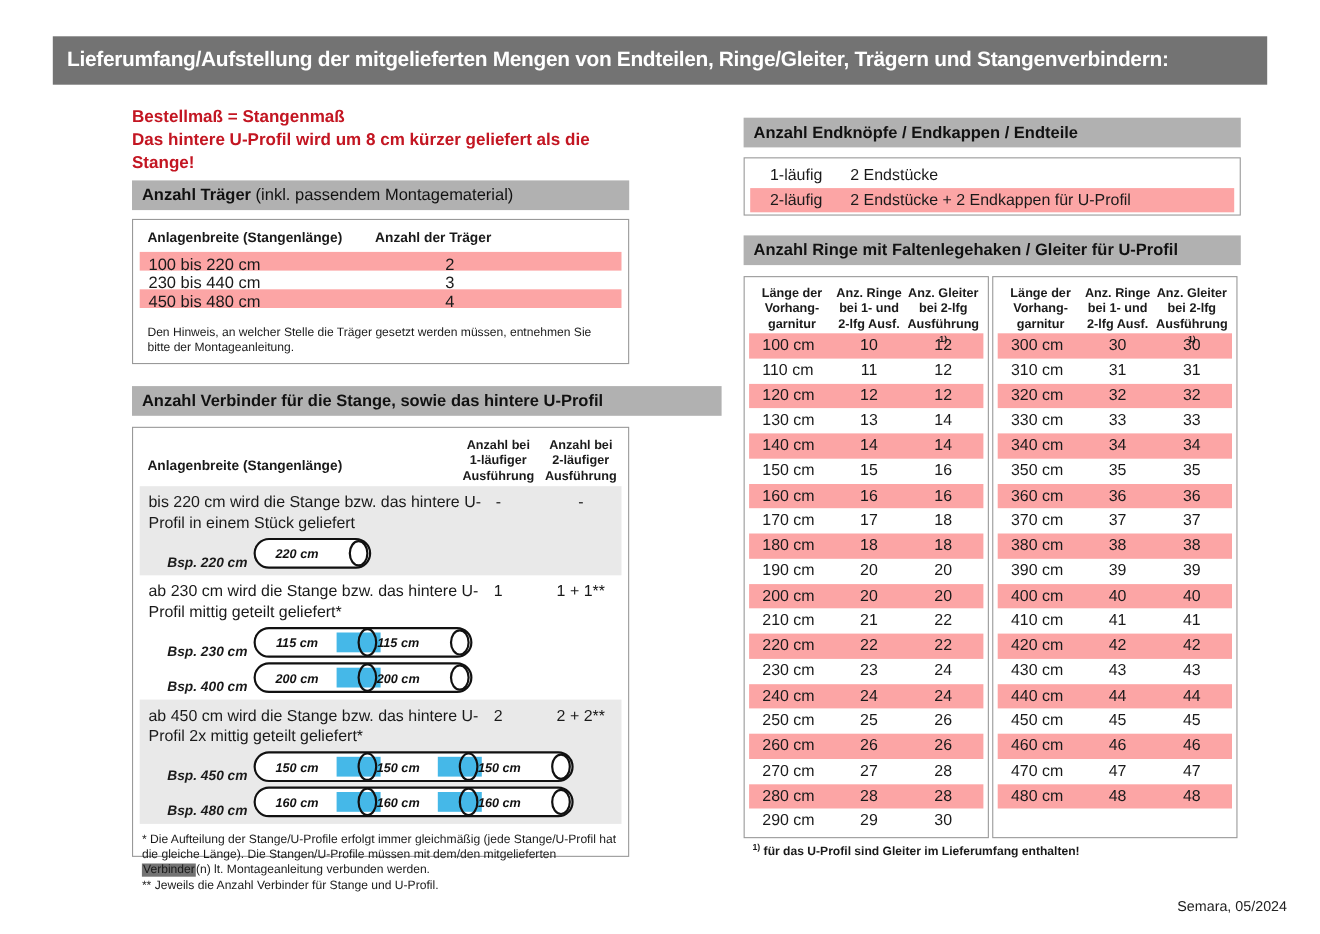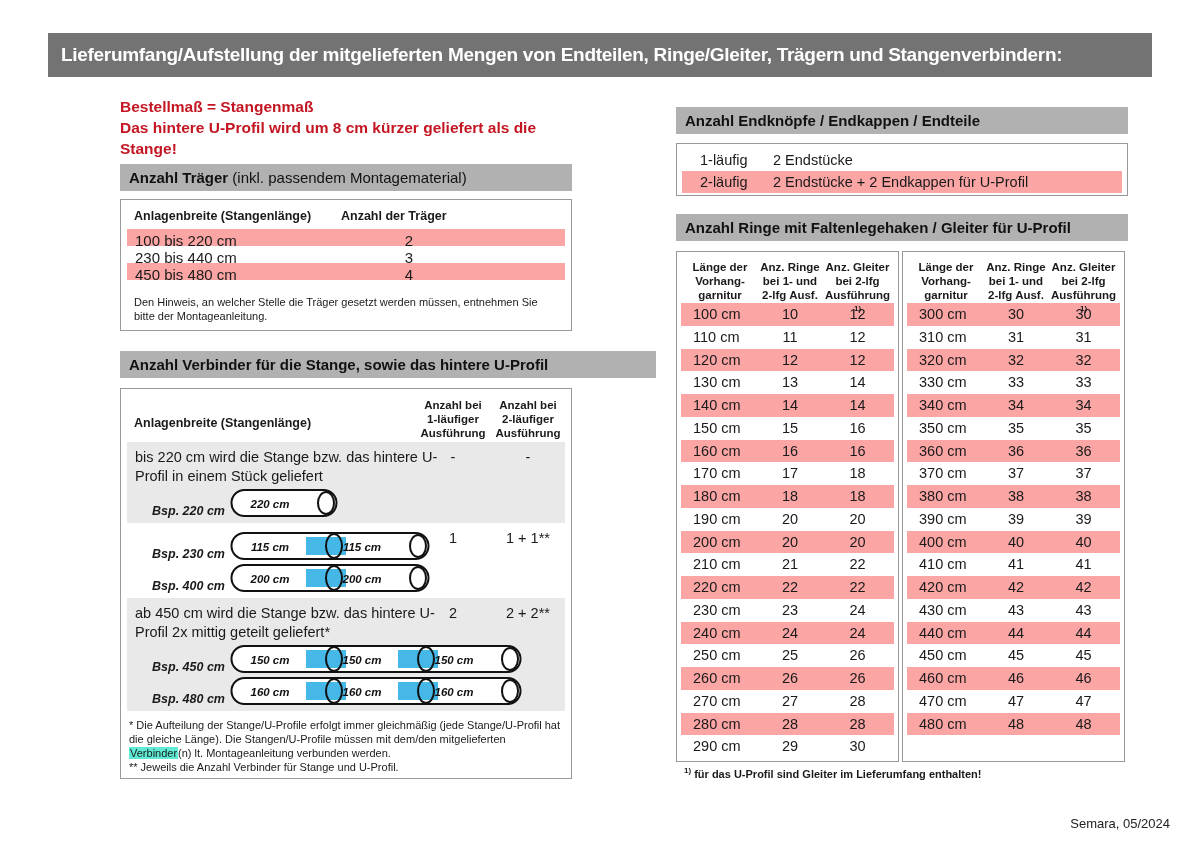--- a/index.html
+++ b/index.html
@@ -42,21 +42,21 @@
   #verbinder-box .vhead .c3 { position:absolute; left:369px; top:9px; width:76px; text-align:center; white-space:pre-line; line-height:14px; }
   .vblock { position:relative; margin:0 6px; padding:6px 0 5px; }
   .vblock.shaded { background:#e9e9e9; }
   .vblock .btext { margin-left:8px; width:310px; font-size:14.5px; line-height:19px; }
   .vblock .bv { position:absolute; top:7px; width:76px; text-align:center; font-size:14.5px; }
   .vblock .bv1 { left:288px; }
   .vblock .bv2 { left:363px; }
   .rodrow { display:flex; align-items:flex-end; margin-top:3px; height:29px;font-style:italic; }
   .rodlabel { width:103px; text-align:right; font-weight:bold; font-size:12.5px; padding-right:5px; flex:none; }
   #verbinder-foot { margin:7px 8px 0; font-size:11px; line-height:14px; }
-  .hl { background:#5eead4; padding:0 1px; }
+  .hl { background:#737373; padding:0 1px; }
 
   
   #end-header { left:676px; top:107px; width:452px; }
   #end-box { left:676px; top:143px; width:452px; height:53px; padding-top:5px; }
   .end-rows .trow { display:flex; height:22px; line-height:22px; margin:0 5px; font-size:14.5px; }
   .end-rows .trow span:first-child { padding-left:18px; width:91px; flex:none; }
 
   #ringe-header { left:676px; top:214px; width:452px; }
   #ringe-wrap { left:676px; top:251px; width:454px; height:511px; display:flex; gap:3px; }
   .ringe-box { border:1px solid #999; background:#fff; width:223px; flex:none; }
@@ -127,20 +127,21 @@
           <div class="rodrow">
             <span class="rodlabel">Bsp. 220 cm</span>
             <svg width="108" height="30" viewBox="0 0 108 30">
               <rect x="1.5" y="2" width="105" height="26" rx="13" fill="#fff" stroke="#111" stroke-width="2"></rect>
               <ellipse cx="96" cy="15" rx="8" ry="11" fill="none" stroke="#111" stroke-width="2"></ellipse>
               <text x="40" y="19.5" text-anchor="middle" font-size="11.5" font-weight="bold" font-family="Liberation Sans, sans-serif" fill="#111">220 cm</text>
             </svg>
           </div>
         </div>
         <div class="vblock">
+          <div class="btext">ab 230 cm wird die Stange bzw. das hintere U-Profil mittig geteilt geliefert*</div>
           <span class="bv bv1">1</span>
           <span class="bv bv2">1 + 1**</span>
           <div class="rodrow">
             <span class="rodlabel">Bsp. 230 cm</span>
             <svg width="200" height="30" viewBox="0 0 200 30">
               <rect x="1.5" y="2" width="197" height="26" rx="13" fill="#fff" stroke="#111" stroke-width="2"></rect>
               <rect x="76" y="6" width="40" height="18" fill="#45b8e8"></rect>
               <ellipse cx="104" cy="15" rx="8" ry="12" fill="none" stroke="#111" stroke-width="2"></ellipse>
               <ellipse cx="188" cy="15" rx="8" ry="11" fill="none" stroke="#111" stroke-width="2"></ellipse>
               <text x="40" y="19.5" text-anchor="middle" font-size="11.5" font-weight="bold" font-family="Liberation Sans, sans-serif" fill="#111">115 cm</text>

